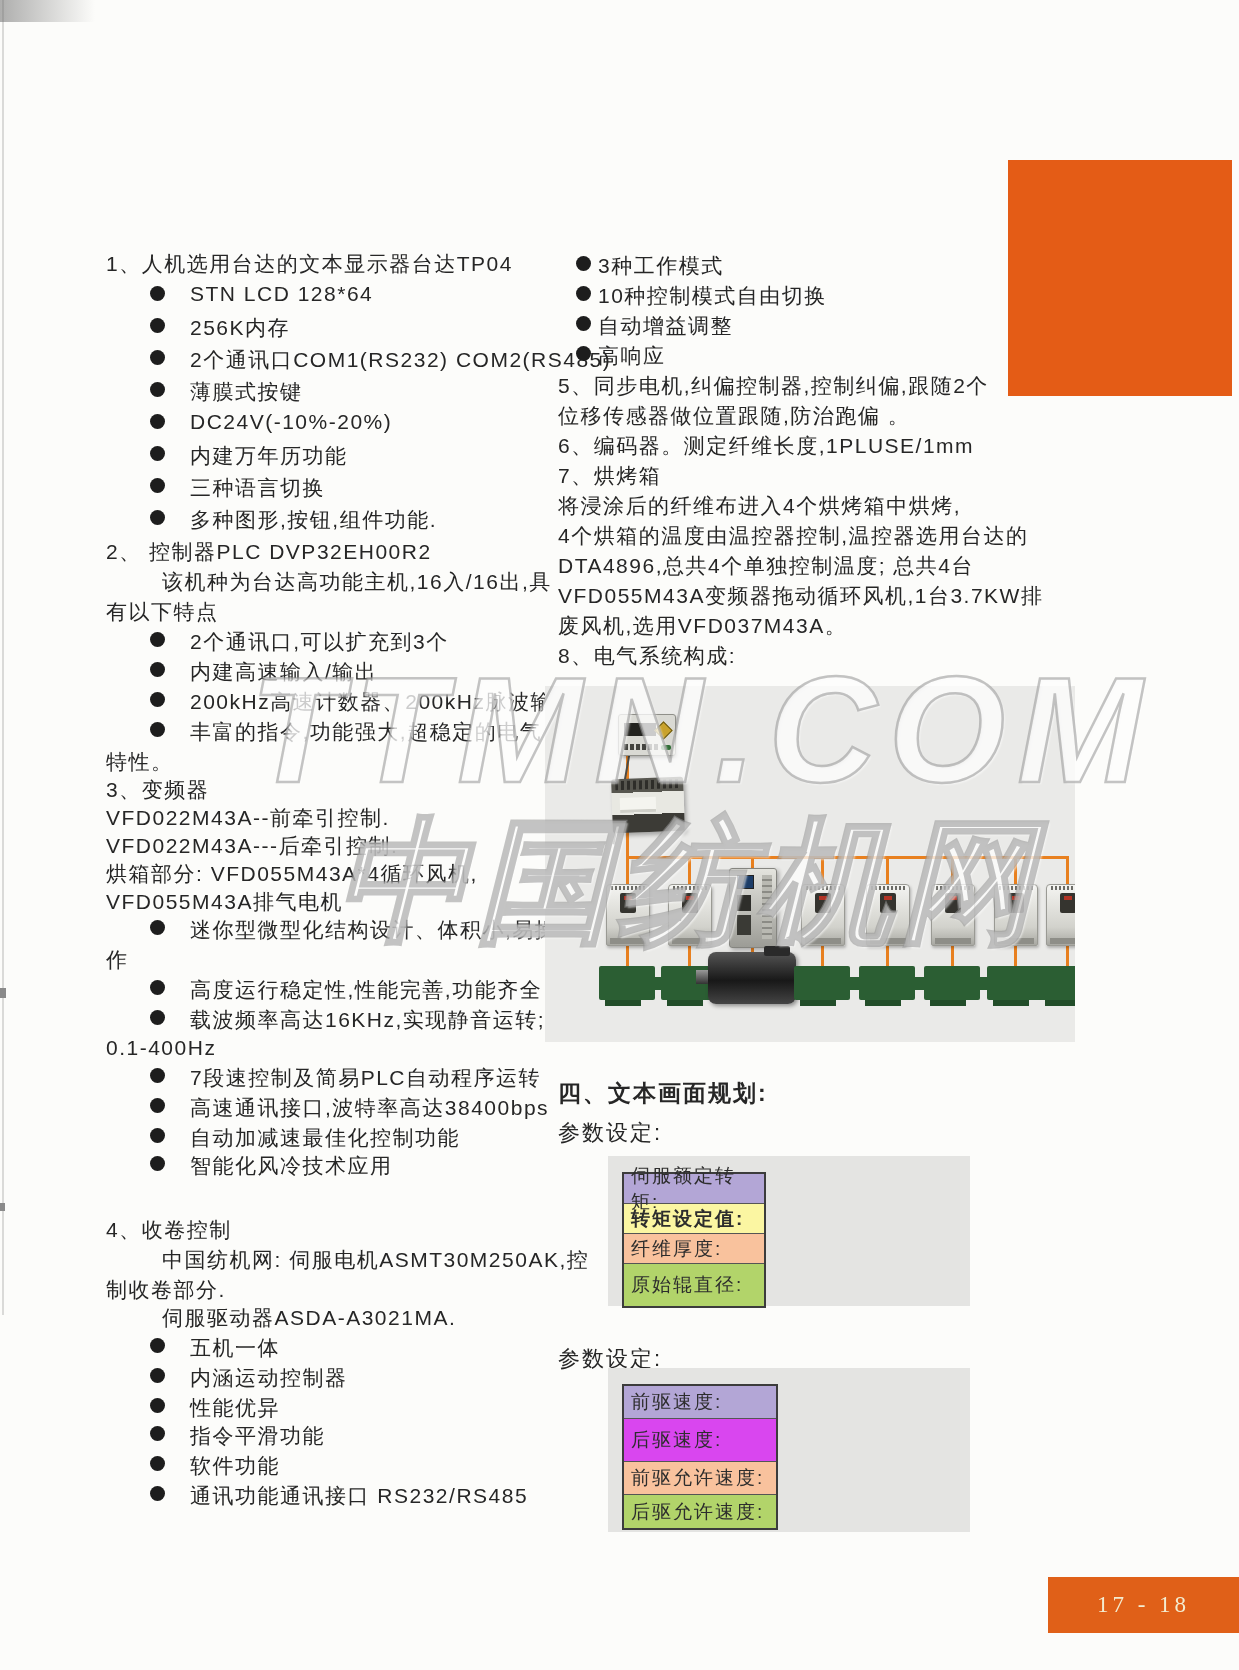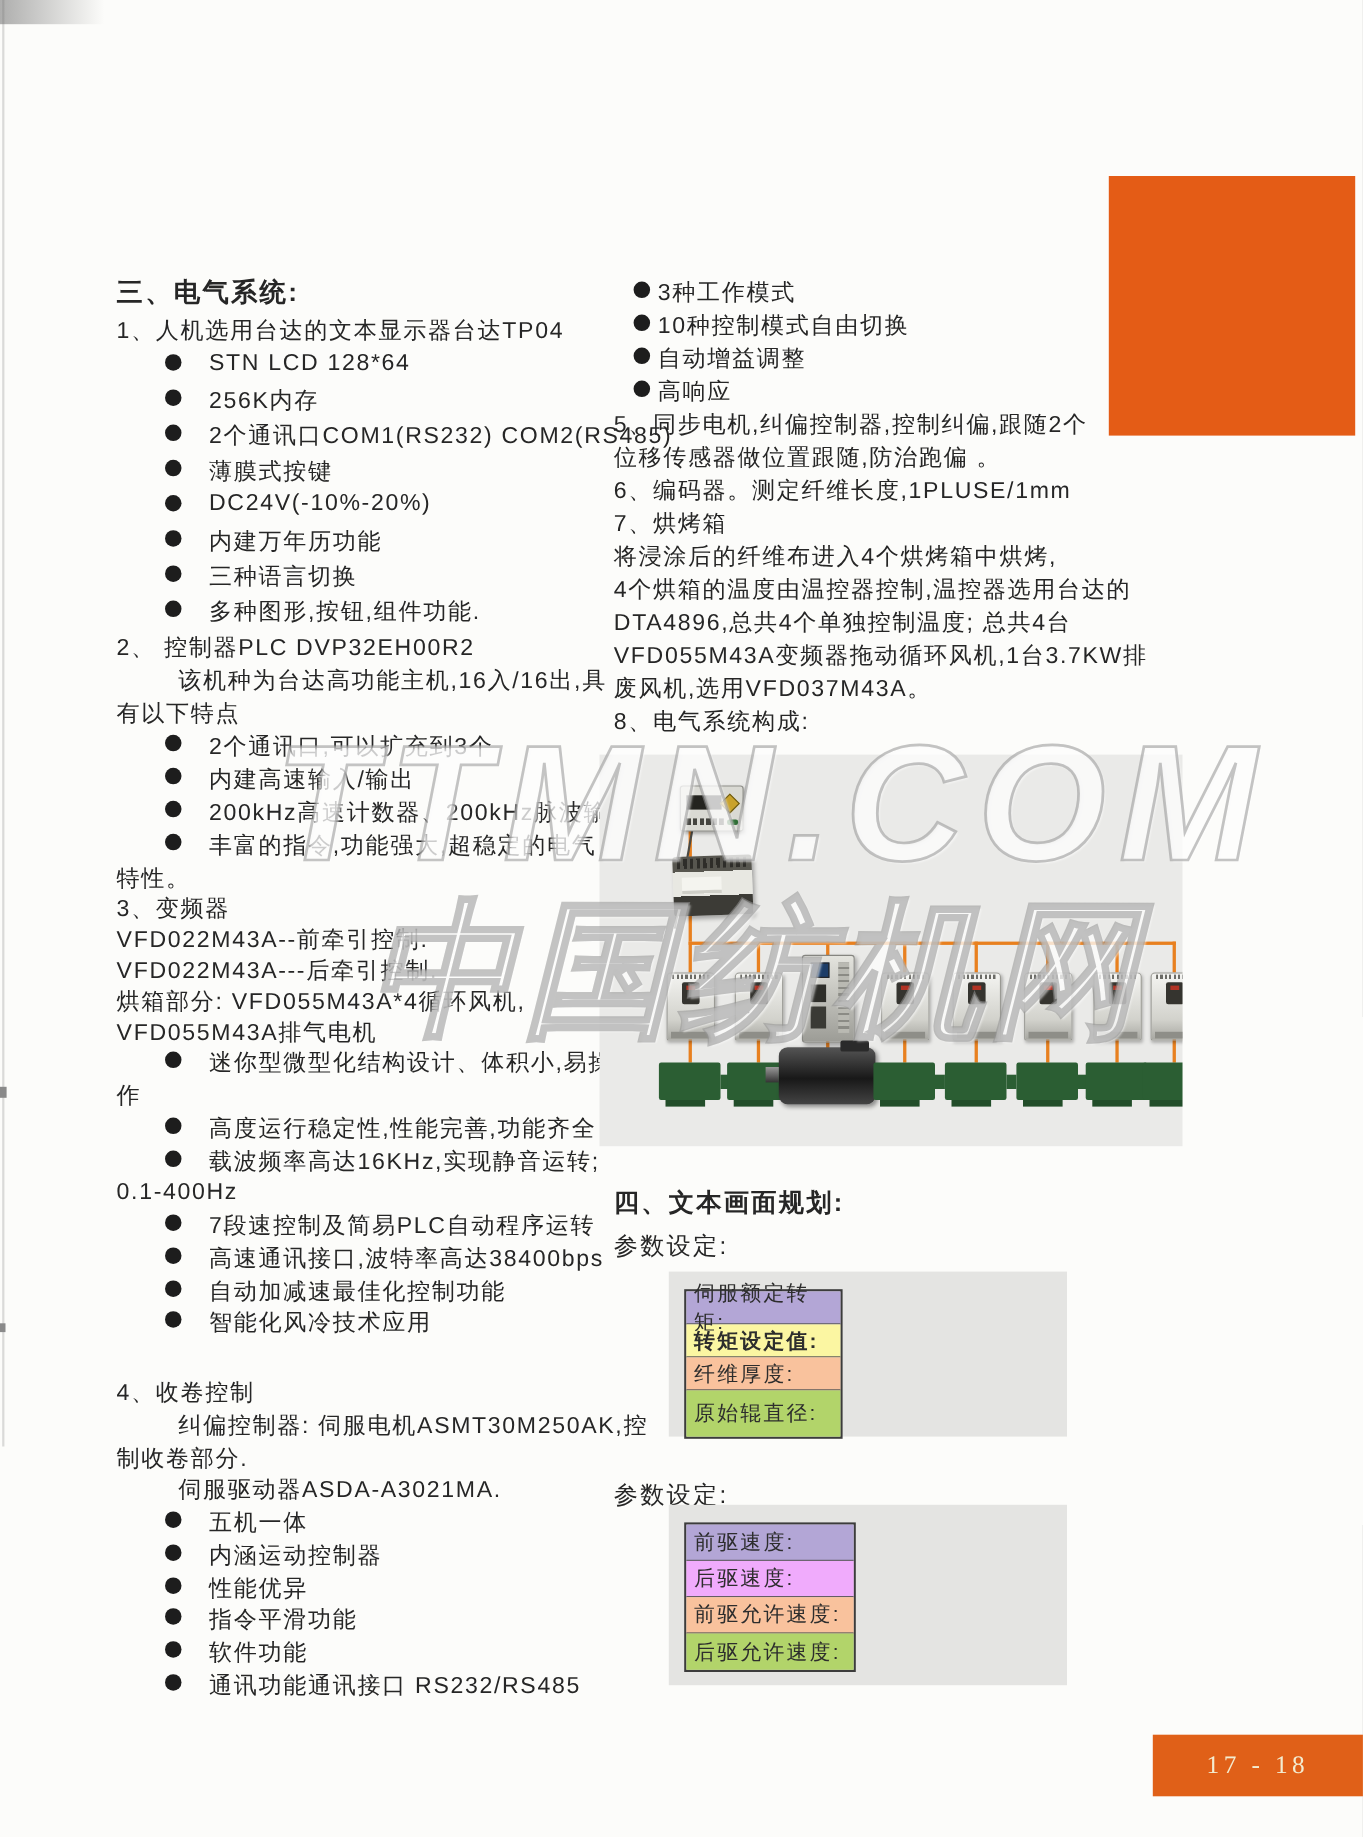--- a/index.html
+++ b/index.html
@@ -92,21 +92,20 @@
 
 <div class="page">
   <div class="edge-line"></div>
   <div class="smudge-tl"></div>
   <div class="mark" style="left:0;top:988px;width:6px;height:10px;"></div>
   <div class="mark" style="left:0;top:1203px;width:5px;height:8px;"></div>
 
   <div class="orange-rect" style="background: rgb(228, 92, 22);"></div>
 
   <div class="col col-left">
-    <div class="hd">三、电气系统:</div>
     <div class="ln h32"><span>1、人机选用台达的文本显示器台达TP04</span></div>
     <div class="ln b h32"><span class="dot"></span><span>STN LCD 128*64</span></div>
     <div class="ln b h32"><span class="dot"></span><span>256K内存</span></div>
     <div class="ln b h32"><span class="dot"></span><span>2个通讯口COM1(RS232) COM2(RS485)</span></div>
     <div class="ln b h32"><span class="dot"></span><span>薄膜式按键</span></div>
     <div class="ln b h32"><span class="dot"></span><span>DC24V(-10%-20%)</span></div>
     <div class="ln b h32"><span class="dot"></span><span>内建万年历功能</span></div>
     <div class="ln b h32"><span class="dot"></span><span>三种语言切换</span></div>
     <div class="ln b h32"><span class="dot"></span><span>多种图形,按钮,组件功能.</span></div>
     <div class="ln"><span>2、 控制器PLC DVP32EH00R2</span></div>
@@ -125,21 +124,21 @@
     <div class="ln b"><span class="dot"></span><span>迷你型微型化结构设计、体积小,易操</span></div>
     <div class="ln"><span>作</span></div>
     <div class="ln b"><span class="dot"></span><span>高度运行稳定性,性能完善,功能齐全</span></div>
     <div class="ln b"><span class="dot"></span><span>载波频率高达16KHz,实现静音运转;</span></div>
     <div class="ln h28"><span>0.1-400Hz</span></div>
     <div class="ln b"><span class="dot"></span><span>7段速控制及简易PLC自动程序运转</span></div>
     <div class="ln b"><span class="dot"></span><span>高速通讯接口,波特率高达38400bps</span></div>
     <div class="ln b h28"><span class="dot"></span><span>自动加减速最佳化控制功能</span></div>
     <div class="ln b h28"><span class="dot"></span><span>智能化风冷技术应用</span></div>
     <div class="ln gap"><span>4、收卷控制</span></div>
-    <div class="ln ind"><span>纠偏控制器: 伺服电机ASMT30M250AK,控</span></div>
+    <div class="ln ind"><span>中国纺机网: 伺服电机ASMT30M250AK,控</span></div>
     <div class="ln h28"><span>制收卷部分.</span></div>
     <div class="ln ind"><span>伺服驱动器ASDA-A3021MA.</span></div>
     <div class="ln b"><span class="dot"></span><span>五机一体</span></div>
     <div class="ln b"><span class="dot"></span><span>内涵运动控制器</span></div>
     <div class="ln b h28"><span class="dot"></span><span>性能优异</span></div>
     <div class="ln b"><span class="dot"></span><span>指令平滑功能</span></div>
     <div class="ln b"><span class="dot"></span><span>软件功能</span></div>
     <div class="ln b"><span class="dot"></span><span>通讯功能通讯接口 RS232/RS485</span></div>
   </div>
 
@@ -254,21 +253,21 @@
     <div class="prow" style="height: 42px; background: rgb(178, 212, 106);">
         <span>原始辊直径:</span>
       </div>
   </div>
   <div class="plabel" style="left:558px;top:1344px;">参数设定:</div>
   <div class="ppanel" style="left:608px;top:1368px;height:164px;"></div>
   <div class="ptable" style="left:622px;top:1384px;width:152px;">
     <div class="prow" style="height: 33px; background: rgb(179, 166, 214);">
         <span>前驱速度:</span>
       </div>
-    <div class="prow" style="height: 33px; background: #f0abfc;">
+    <div class="prow" style="height: 43px; background: #d946ef;">
         <span>后驱速度:</span>
       </div>
     <div class="prow" style="height: 33px; background: rgb(249, 194, 157);">
         <span>前驱允许速度:</span>
       </div>
     <div class="prow" style="height: 33px; background: rgb(178, 212, 106);">
         <span>后驱允许速度:</span>
       </div>
   </div>
 

